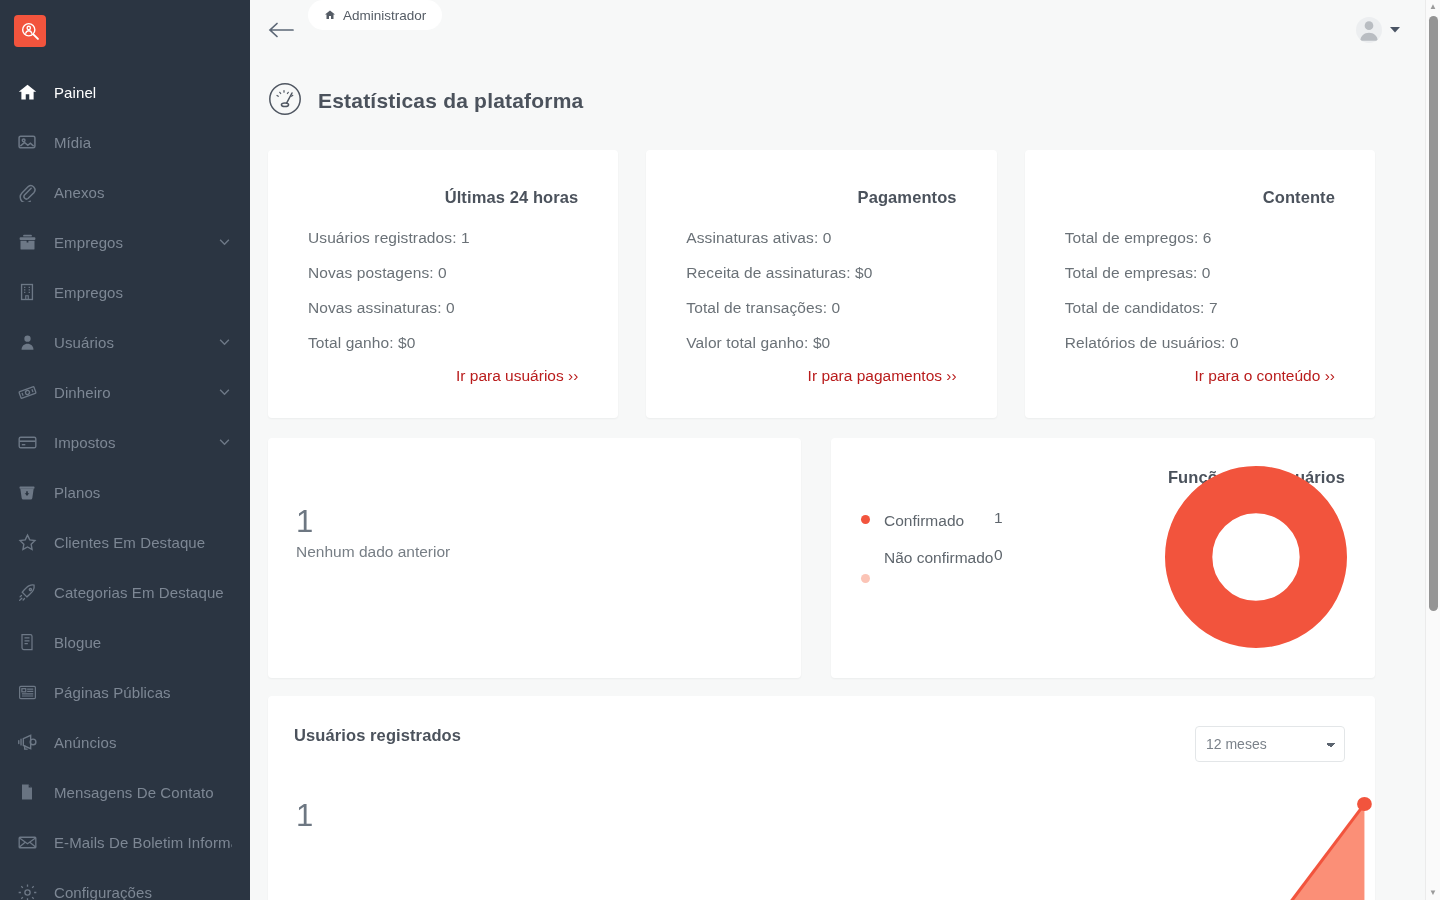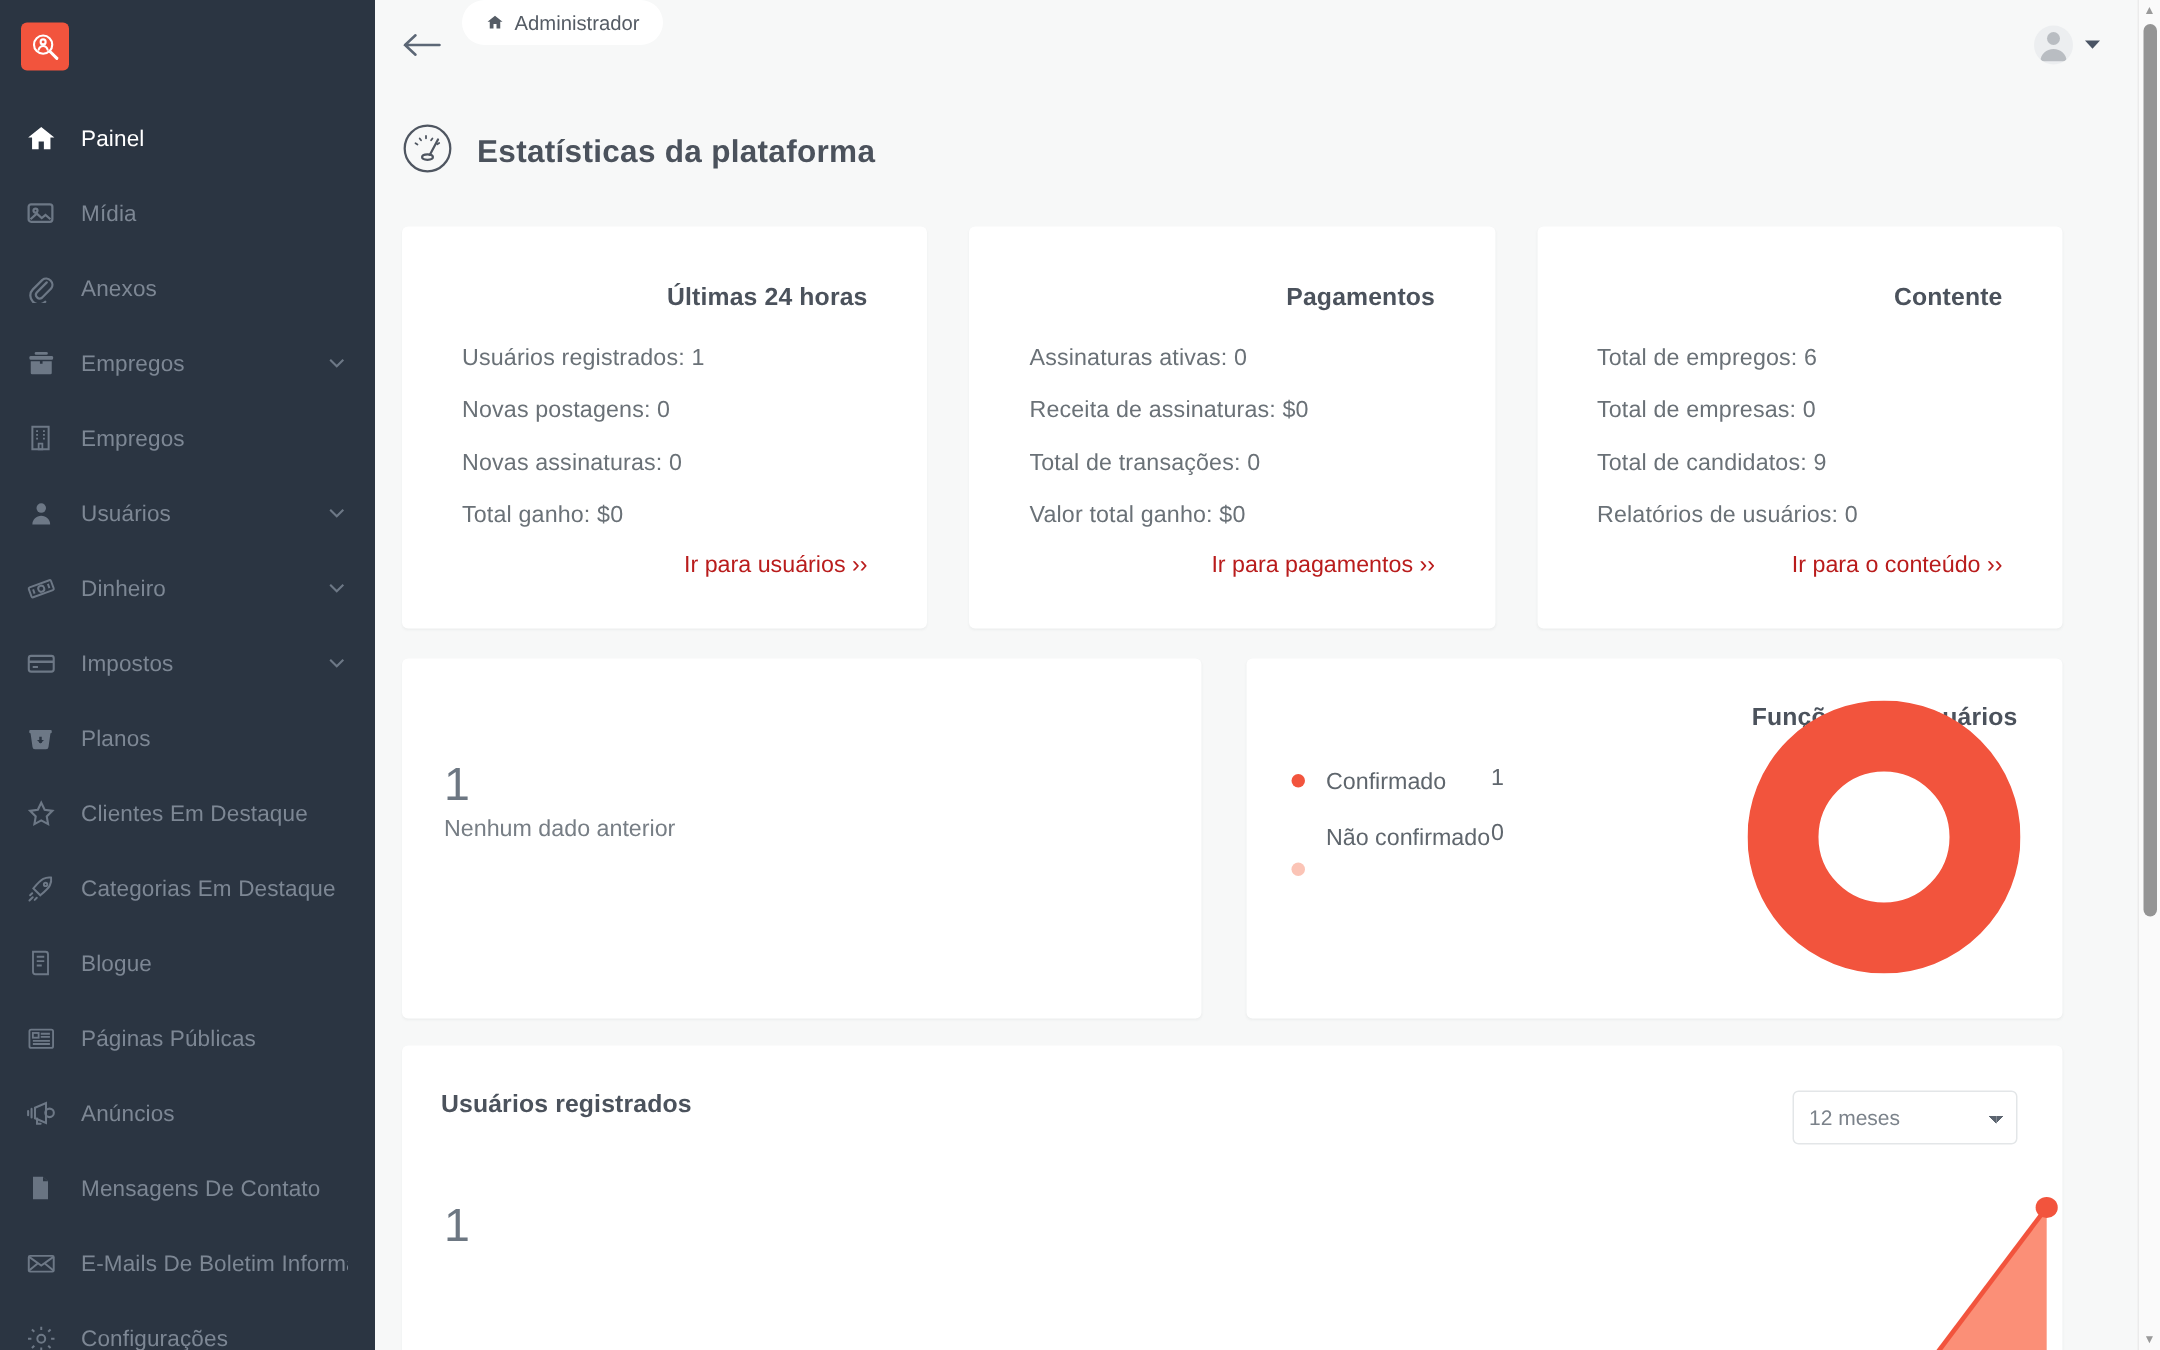--- a/index.html
+++ b/index.html
@@ -496,21 +496,21 @@
           <div class="stat-line">Receita de assinaturas: $0</div>
           <div class="stat-line">Total de transações: 0</div>
           <div class="stat-line">Valor total ganho: $0</div>
           <a class="card-link">Ir para pagamentos ››</a>
         </section>
 
         <section class="card stat">
           <h3 class="card-title">Contente</h3>
           <div class="stat-line">Total de empregos: 6</div>
           <div class="stat-line">Total de empresas: 0</div>
-          <div class="stat-line">Total de candidatos: 9</div>
+          <div class="stat-line">Total de candidatos: 7</div>
           <div class="stat-line">Relatórios de usuários: 0</div>
           <a class="card-link">Ir para o conteúdo ››</a>
         </section>
 
       </div>
 
       <div class="row2">
 
         <section class="card users-new">
           <div class="bignum">1</div>

